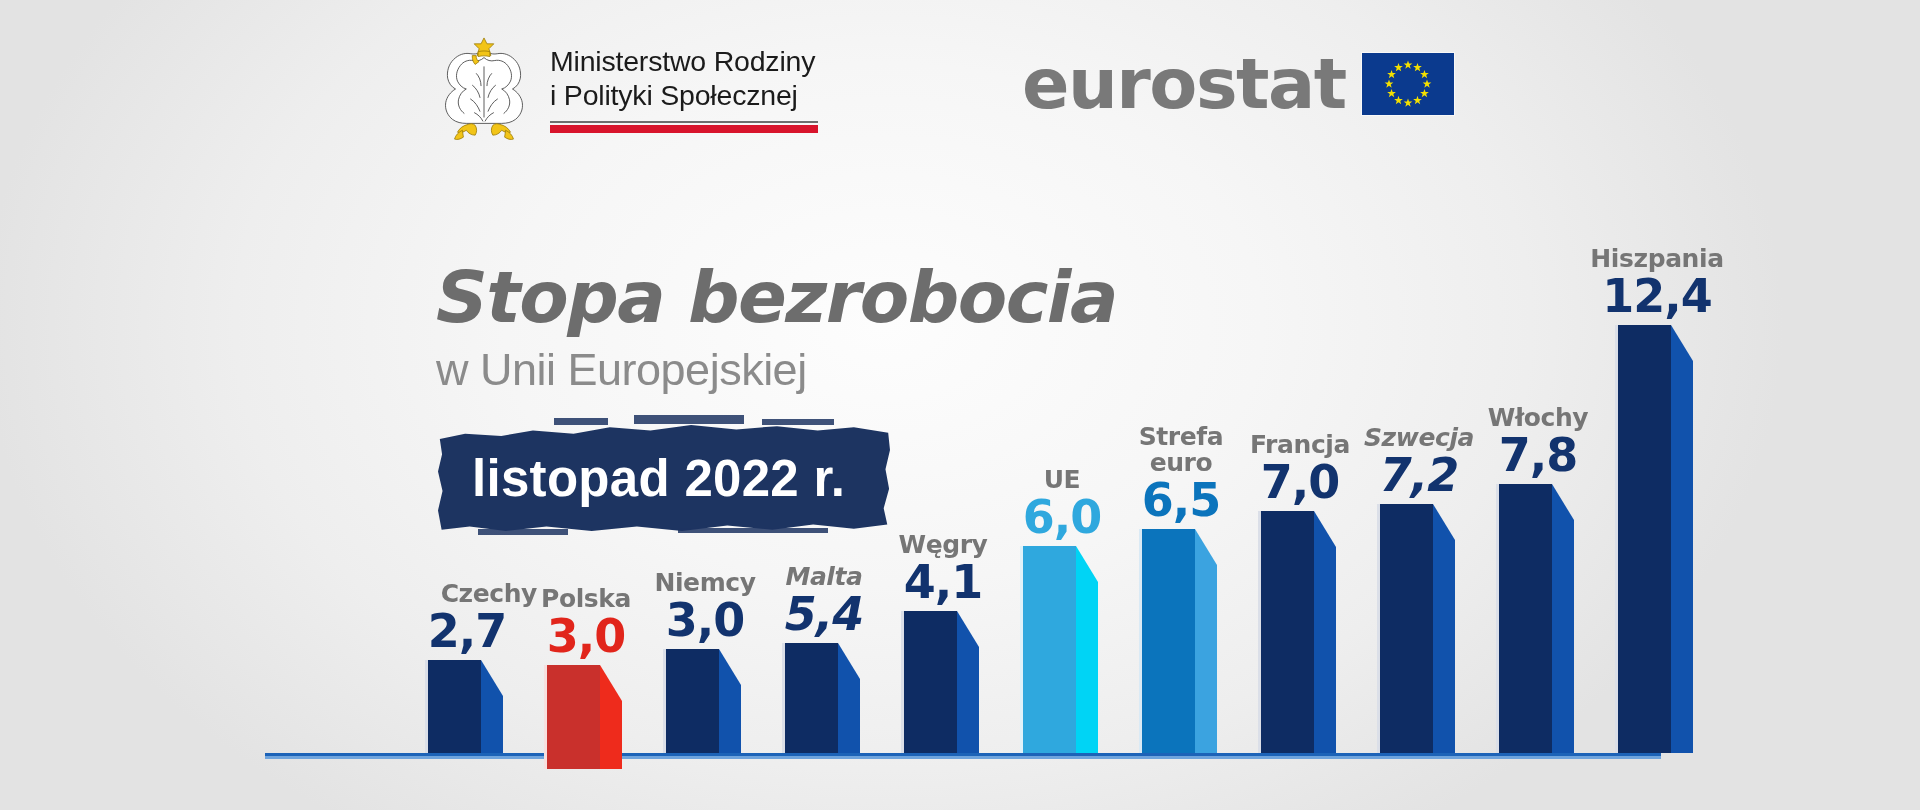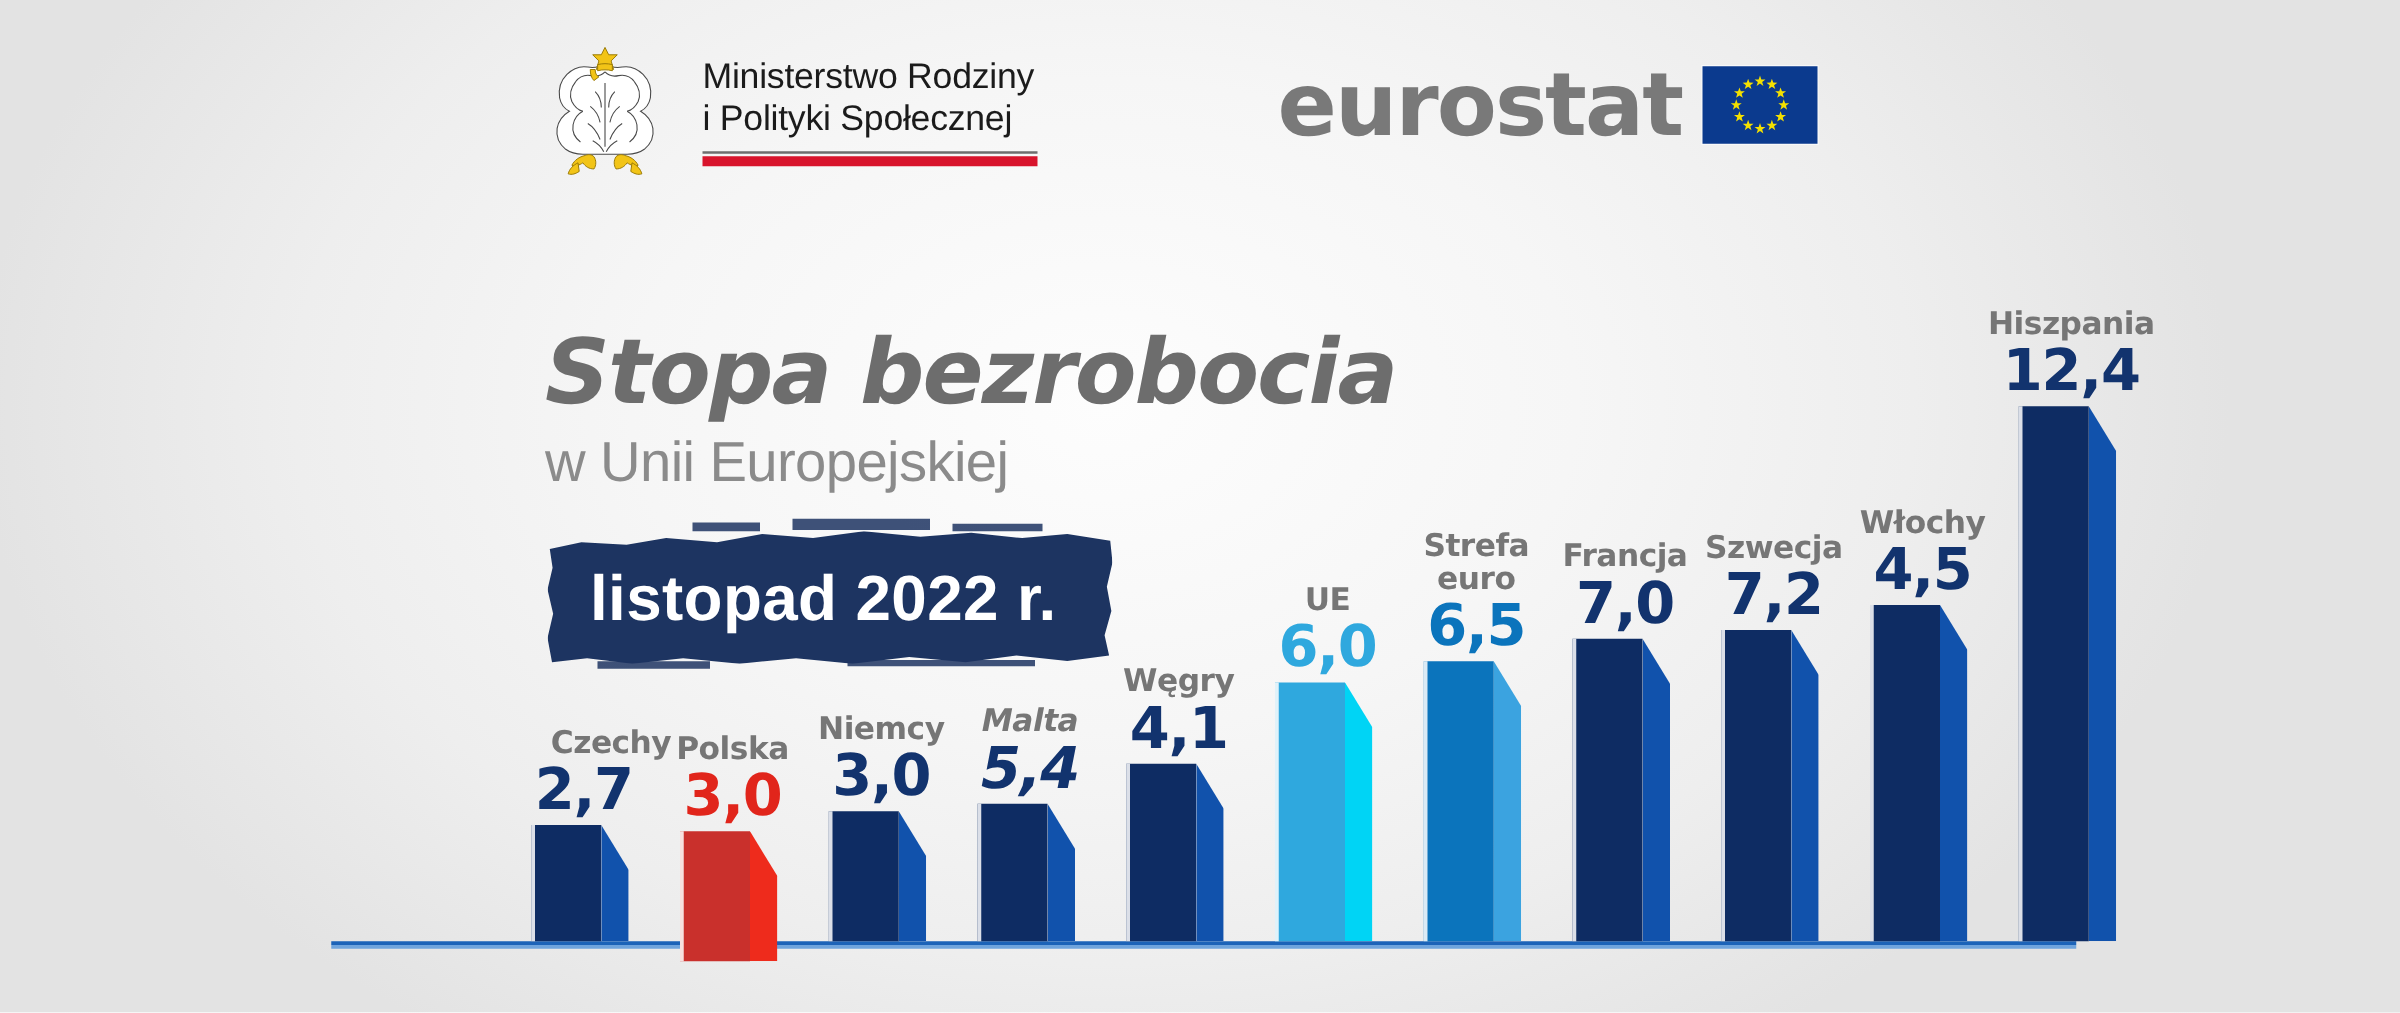--- a/index.html
+++ b/index.html
@@ -18,21 +18,21 @@
       radial-gradient(ellipse 900px 620px at 46% 40%, #fdfdfd 0%, #f6f6f6 42%, #eeeeee 72%, #e3e3e3 100%),
       linear-gradient(120deg, #e0e0e0 0%, #f7f7f7 30%, #fafafa 50%, #ececec 78%, #dcdcdc 100%);
     overflow:hidden;
   }
 
   
   .logo-row { position:absolute; top:0; left:0; width:100%; height:180px; }
 
   .ministry-logo {
     position:absolute; left:432px; top:34px;
-    display:flex; align-items:flex-start; gap:26px;
+    display:flex; align-items:flex-start; gap:14px;
   }
   .eagle { width:104px; height:110px; flex:0 0 auto; }
   .ministry-text-block { padding-top:10px; }
   .ministry-line {
     font-family:"Liberation Sans", sans-serif;
     font-size:28.5px; line-height:34px; font-weight:400;
     color:#1b1b1b; letter-spacing:-0.2px; white-space:nowrap;
   }
   .ministry-rule { margin-top:9px; width:268px; }
   .ministry-rule .grayline { height:2px; background:#6e6e6e; }
@@ -328,39 +328,39 @@
             <div class="bar-value" style="color: rgb(18, 51, 110);">7,0</div>
           </div>
         </div>
         <div class="bar-group" style="left: 1377px; width: 80px; height: 369px; bottom: 57px;">
           <div class="bar-3d" style="height: 249px; width: 78px;">
             <div class="bar-front" style="height: 249px; background: rgb(14, 44, 99);"></div>
             <div class="bar-side" style="height: 249px;">
               <div class="face" style="background: rgb(17, 82, 172);"></div>
             </div>
           </div>
-          <div class="bar-label" style="bottom: 253px;">
+          <div class="bar-label" style="bottom: 253px; font-style: italic;">
             <div class="bar-name" style="color: rgb(118, 118, 118);">
               <div>Szwecja</div>
             </div>
             <div class="bar-value" style="color: rgb(18, 51, 110);">7,2</div>
           </div>
         </div>
         <div class="bar-group" style="left: 1496px; width: 80px; height: 389px; bottom: 57px;">
           <div class="bar-3d" style="height: 269px; width: 78px;">
             <div class="bar-front" style="height: 269px; background: rgb(14, 44, 99);"></div>
             <div class="bar-side" style="height: 269px;">
               <div class="face" style="background: rgb(17, 82, 172);"></div>
             </div>
           </div>
           <div class="bar-label" style="bottom: 273px;">
             <div class="bar-name" style="color: rgb(118, 118, 118);">
               <div>Włochy</div>
             </div>
-            <div class="bar-value" style="color: rgb(18, 51, 110);">4,5</div>
+            <div class="bar-value" style="color: rgb(18, 51, 110);">7,8</div>
           </div>
         </div>
         <div class="bar-group" style="left: 1615px; width: 80px; height: 548px; bottom: 57px;">
           <div class="bar-3d" style="height: 428px; width: 78px;">
             <div class="bar-front" style="height: 428px; background: rgb(14, 44, 99);"></div>
             <div class="bar-side" style="height: 428px;">
               <div class="face" style="background: rgb(17, 82, 172);"></div>
             </div>
           </div>
           <div class="bar-label" style="bottom: 432px;">

